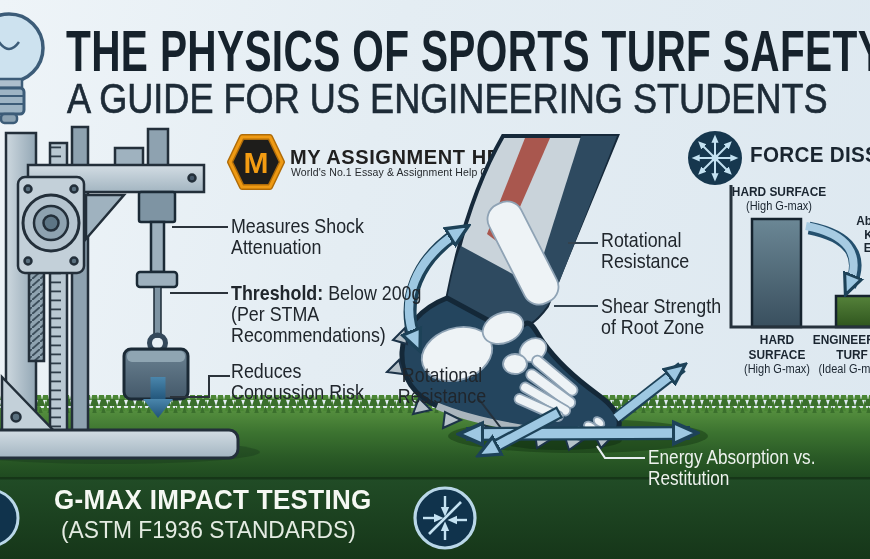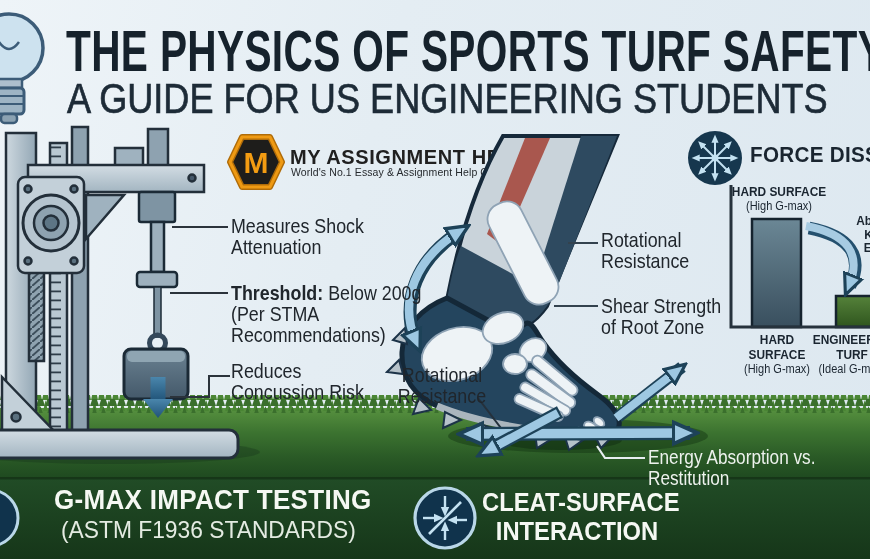--- a/index.html
+++ b/index.html
@@ -338,18 +338,14 @@
   <svg class="abs" style="left:411px;top:484px;" width="68" height="68" viewBox="0 0 68 68">
     <circle cx="34" cy="34" r="30" fill="#10334c" stroke="#b9d7e8" stroke-width="3.2"></circle>
     <line x1="18" y1="50" x2="50" y2="18" stroke="#c4e2f2" stroke-width="2.6"></line>
     <g stroke="#c4e2f2" stroke-width="2.4">
       <line x1="34" y1="12" x2="34" y2="26" marker-end="url(#ahi)"></line>
       <line x1="12" y1="34" x2="26" y2="34" marker-end="url(#ahi)"></line>
       <line x1="56" y1="36" x2="43" y2="36" marker-end="url(#ahi)"></line>
       <line x1="34" y1="56" x2="34" y2="44" marker-end="url(#ahi)"></line>
     </g>
   </svg>
-  <div class="abs cleat-block">
-    <div class="l1">CLEAT-SURFACE</div>
-    <div class="l2">INTERACTION</div>
-  </div>
 
 </div>
 
 </body></html>

